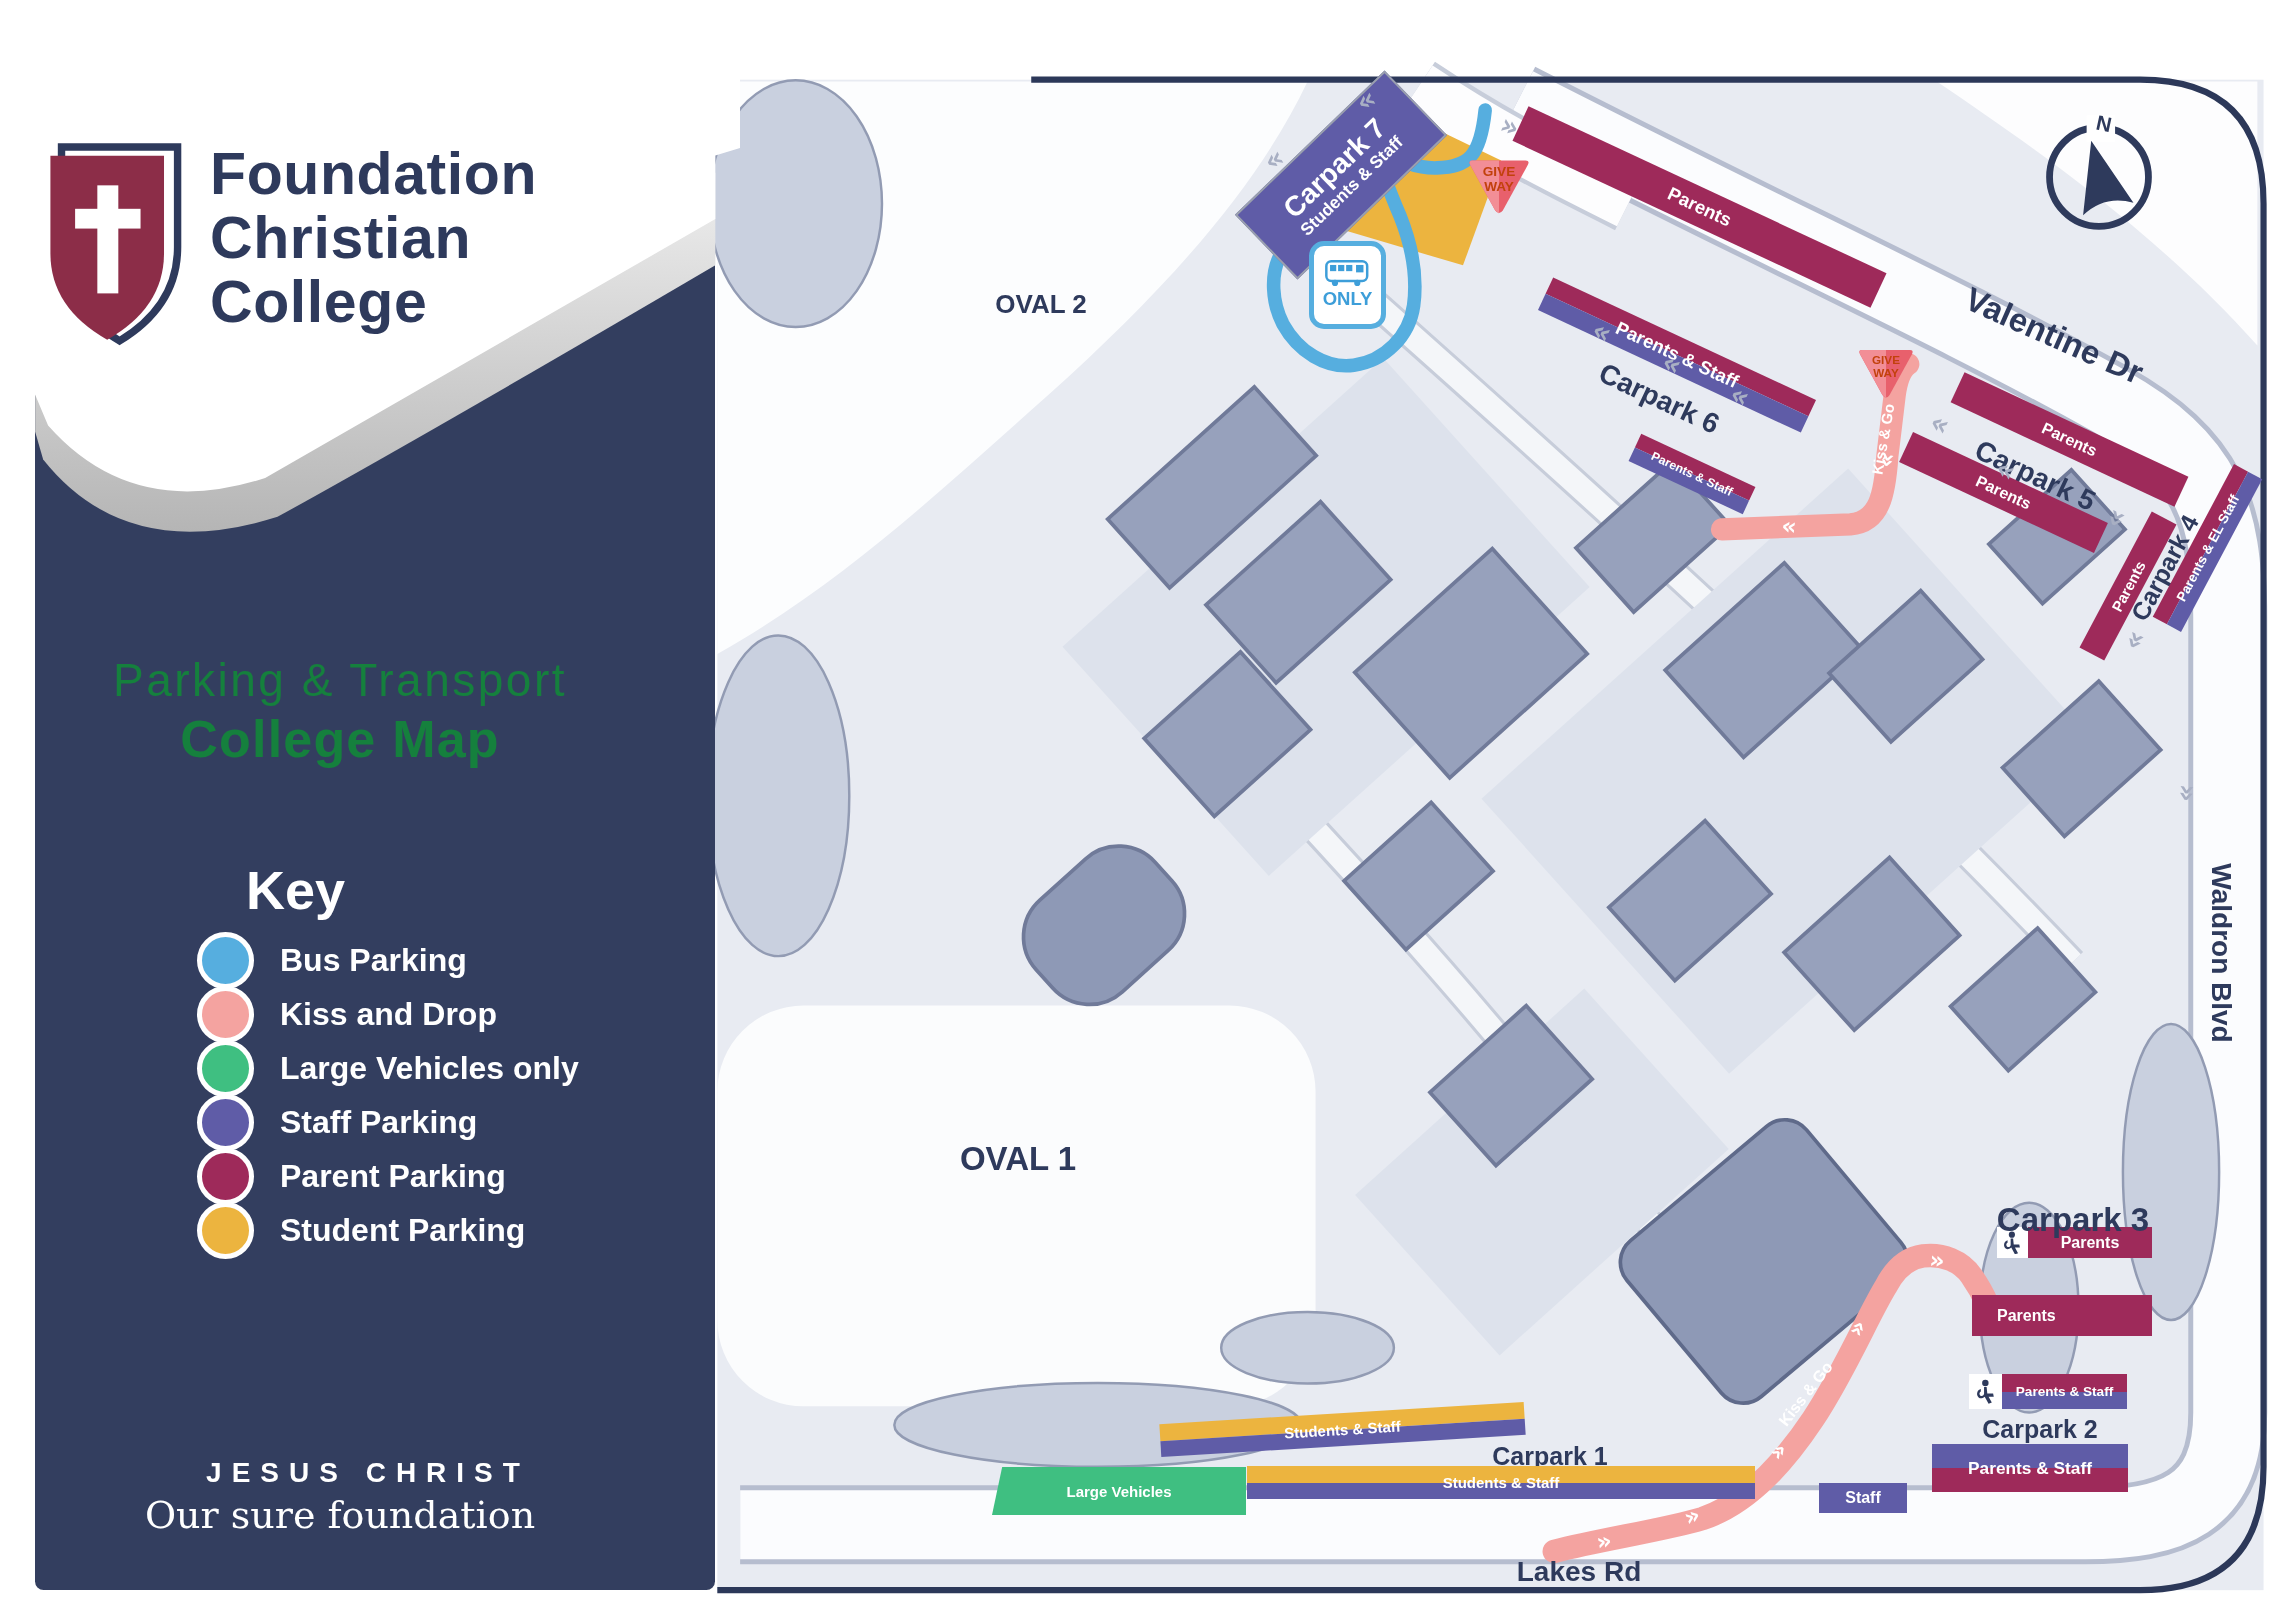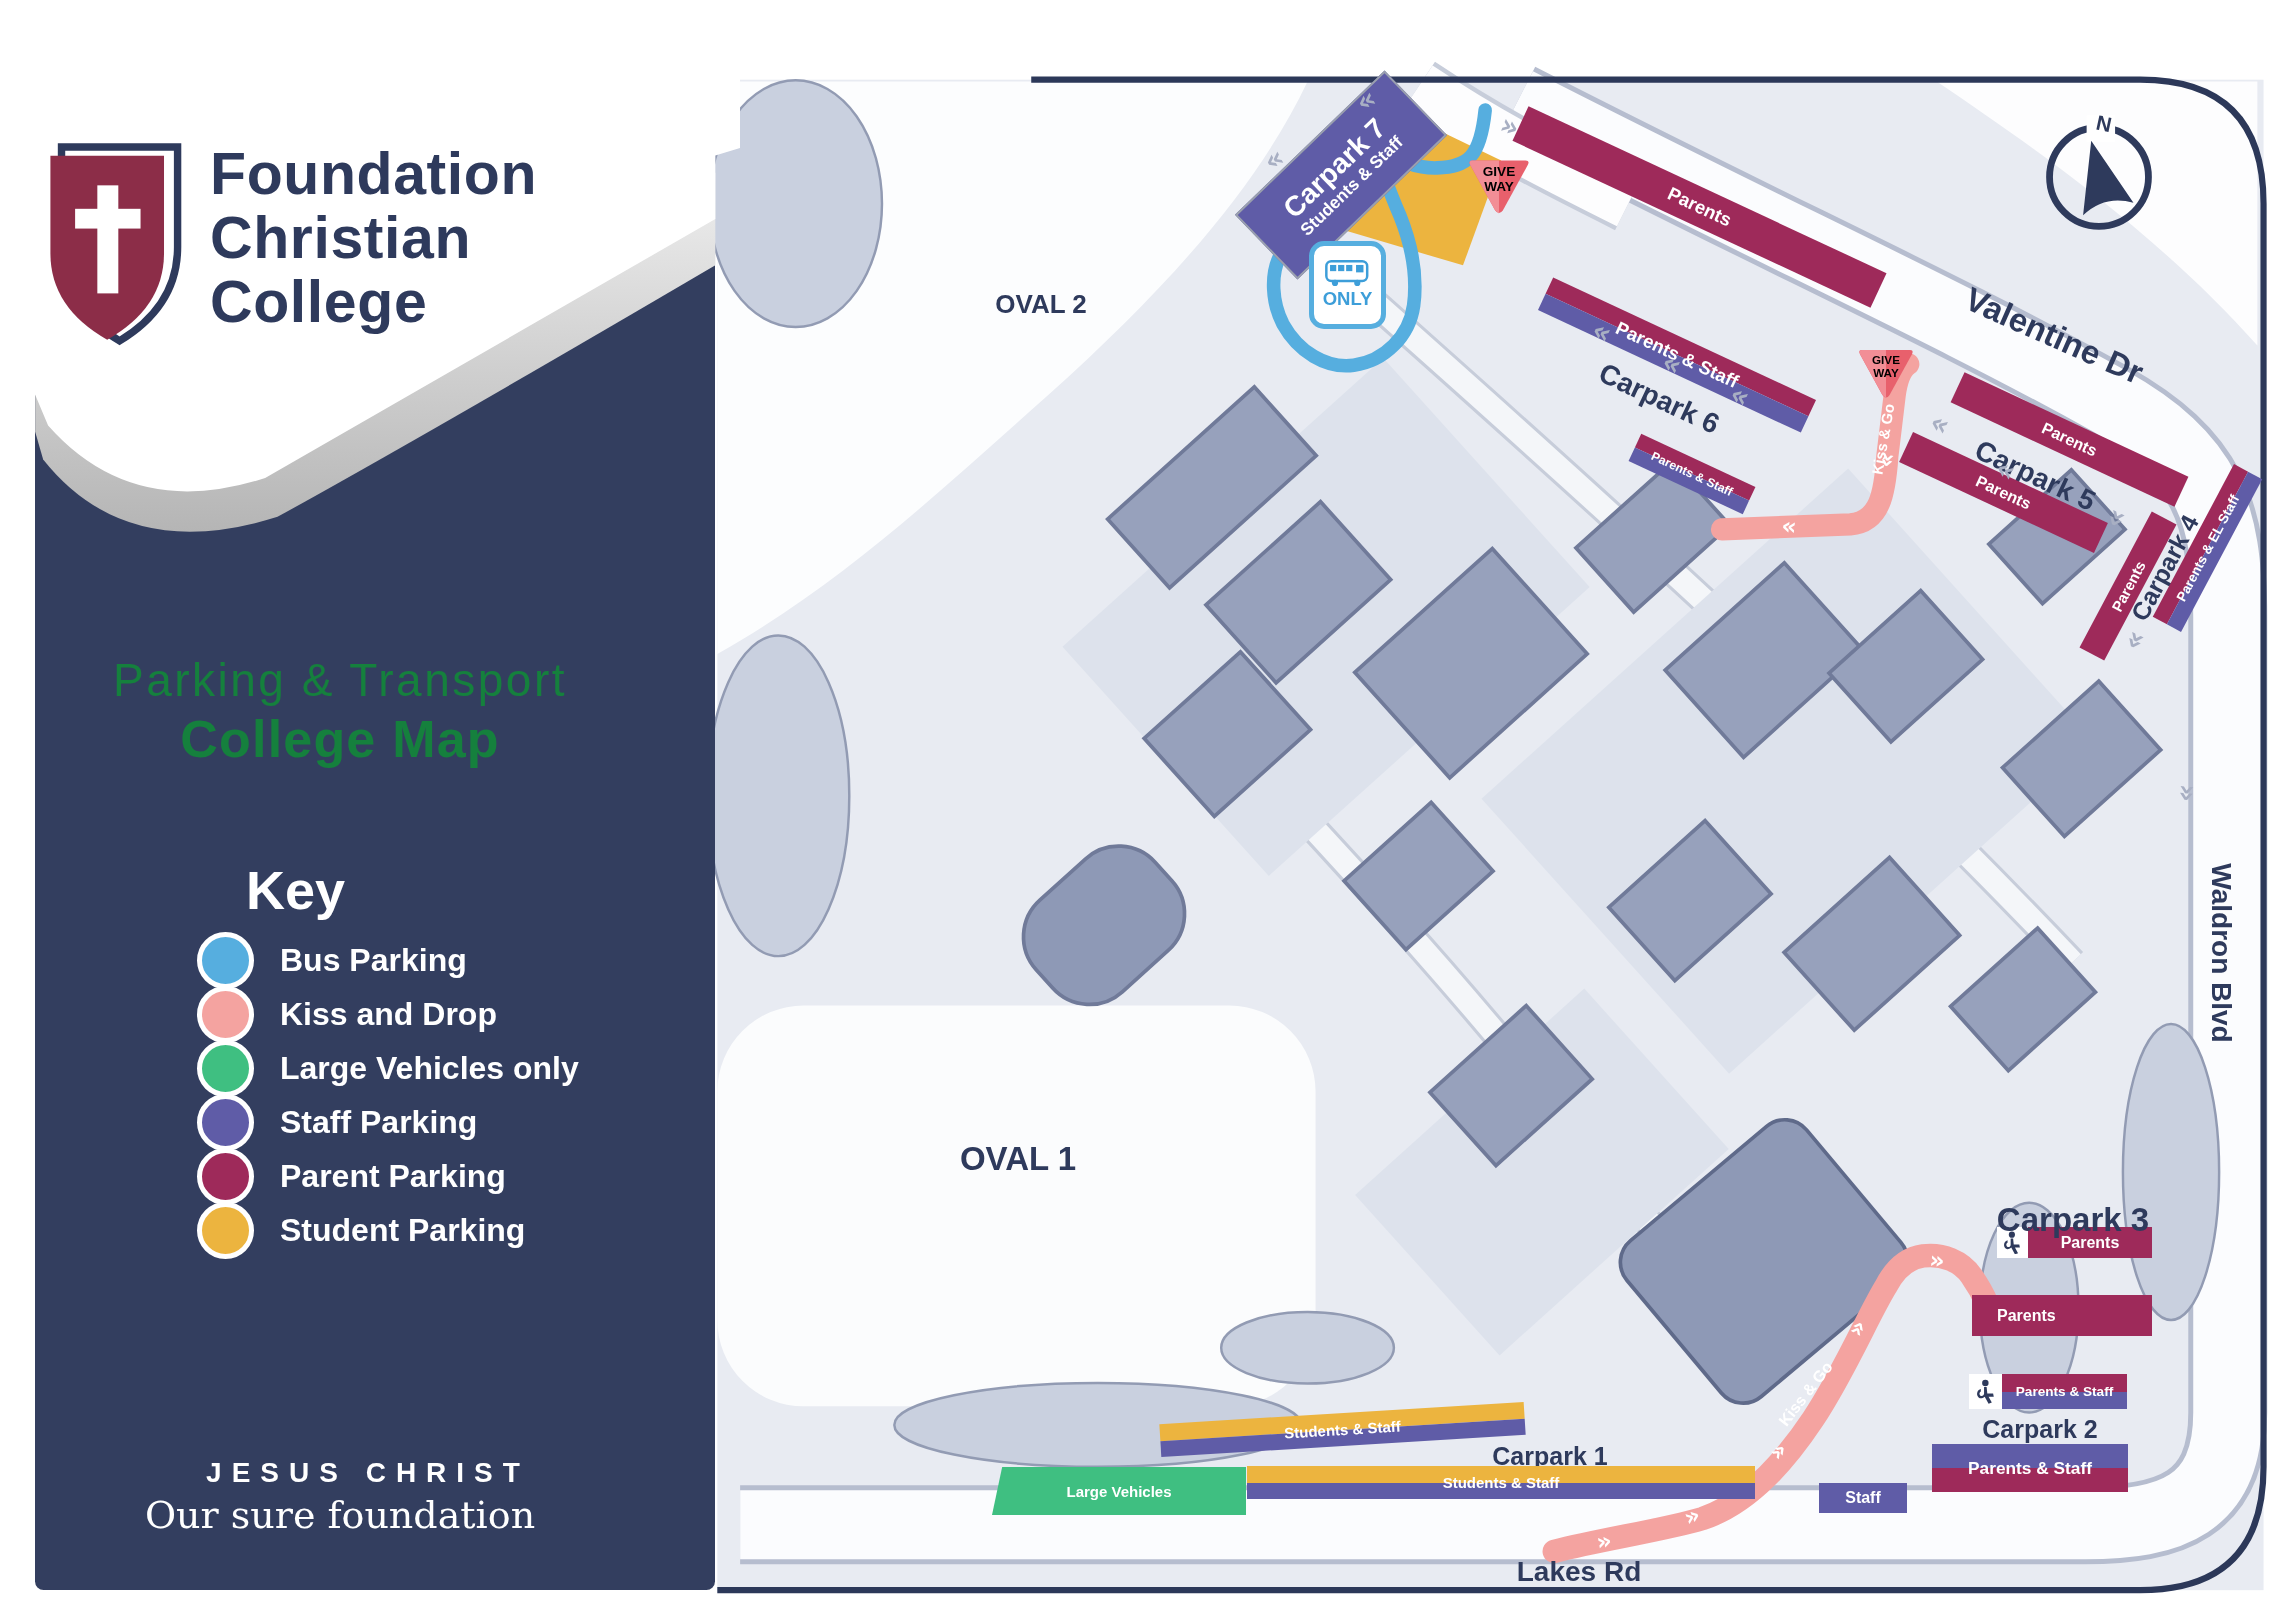--- a/index.html
+++ b/index.html
@@ -31,21 +31,21 @@
   .mlabel{position:absolute;font-weight:bold;color:#2e3a5c;white-space:nowrap;transform:translate(-50%,-50%);}
   .bar{position:absolute;color:#fff;font-weight:bold;}
   .bar .txt{position:absolute;inset:0;display:flex;align-items:center;justify-content:center;white-space:nowrap;}
   .split{display:flex;flex-direction:column;}
   .split .half{flex:1;width:100%;}
   .maroon{background:#9e2a5a}.purple{background:#5f5ca7}.yellowb{background:#ecb43f}.greenb{background:#3fbf81}
   .accbox{position:absolute;left:0;top:0;bottom:0;background:#fff;display:flex;align-items:center;justify-content:center;}
   .chev{position:absolute;color:#a8afc3;font-family:"DejaVu Sans",sans-serif;font-weight:bold;font-size:28px;transform:translate(-50%,-50%);}
   .chev.w{color:#fff;font-size:23.4px;}
   .giveway{position:absolute;}
-  .giveway .gwtxt{position:absolute;left:0;right:0;top:7.4px;text-align:center;color:#000000;font-weight:bold;font-size:13.6px;line-height:15px;}
+  .giveway .gwtxt{position:absolute;left:0;right:0;top:7.4px;text-align:center;color:#c2410c;font-weight:bold;font-size:13.6px;line-height:15px;}
   .busbadge{position:absolute;left:1309px;top:241px;width:67px;height:78px;background:#fff;border:5.6px solid #56aedf;
             border-radius:15px;display:flex;flex-direction:column;align-items:center;justify-content:center;}
   .busbadge .only{color:#3d9ed9;font-weight:bold;font-size:18.5px;margin-top:1.2px;}
   .kgl{position:absolute;color:#fff;font-weight:bold;font-size:16px;white-space:nowrap;transform:translate(-50%,-50%);}
   .compass{position:absolute;left:2031px;top:104px;width:136px;height:136px;}
 </style>
 </head>
 <body>
 
 <div class="page">

